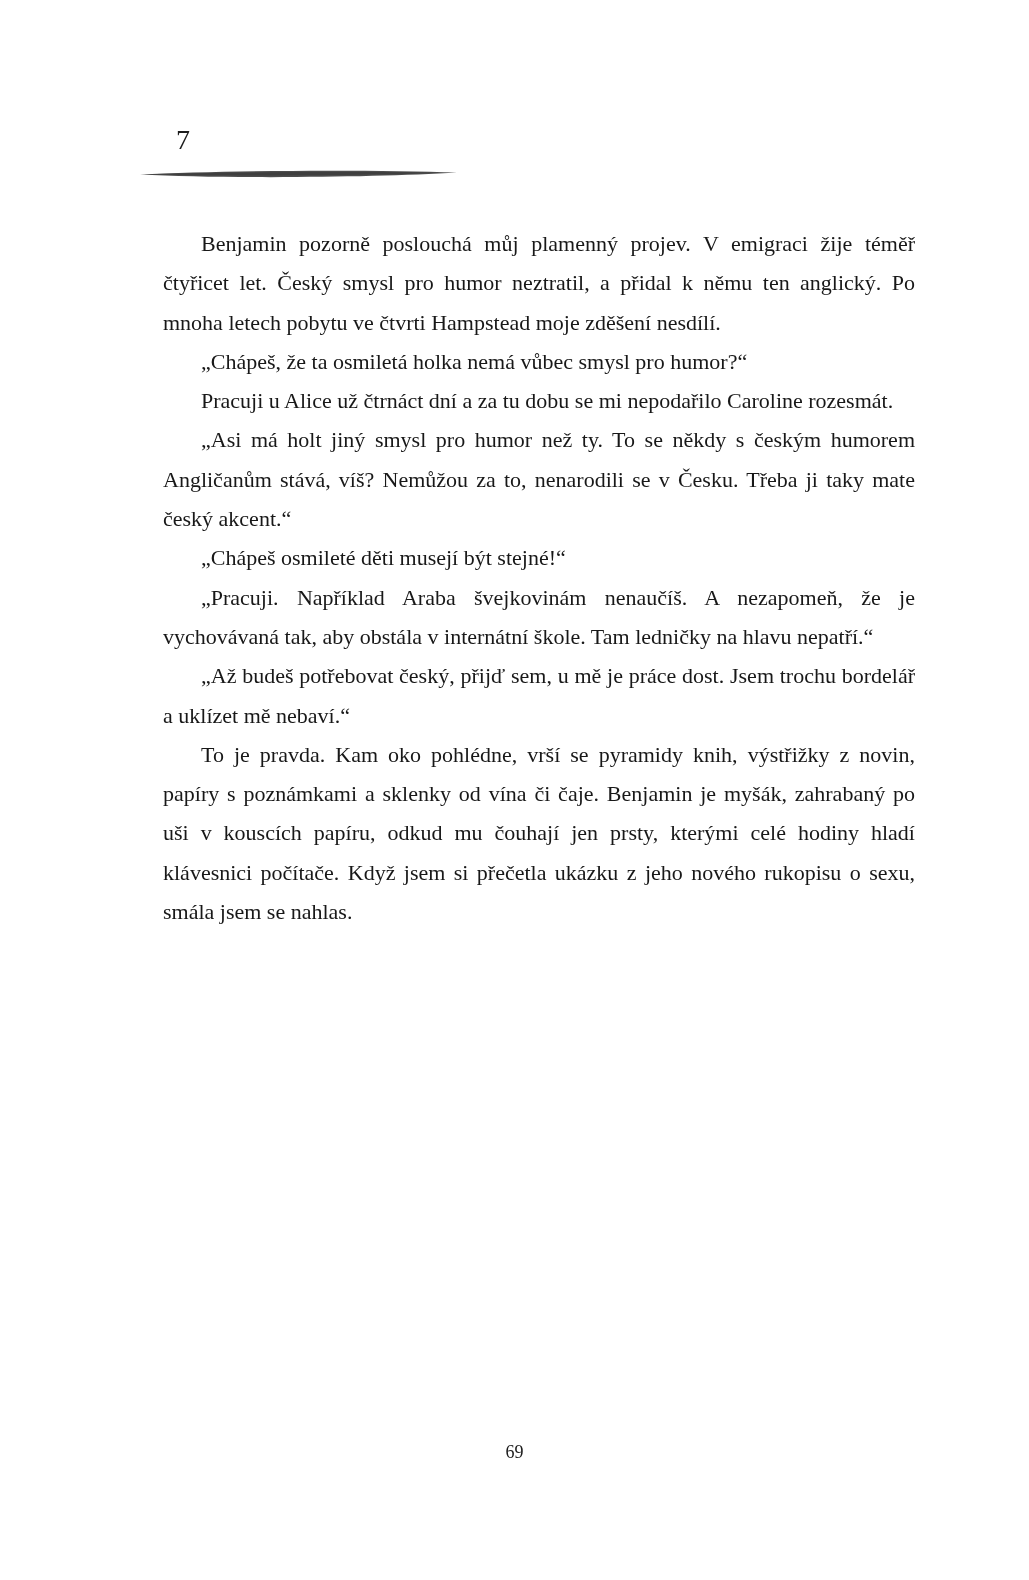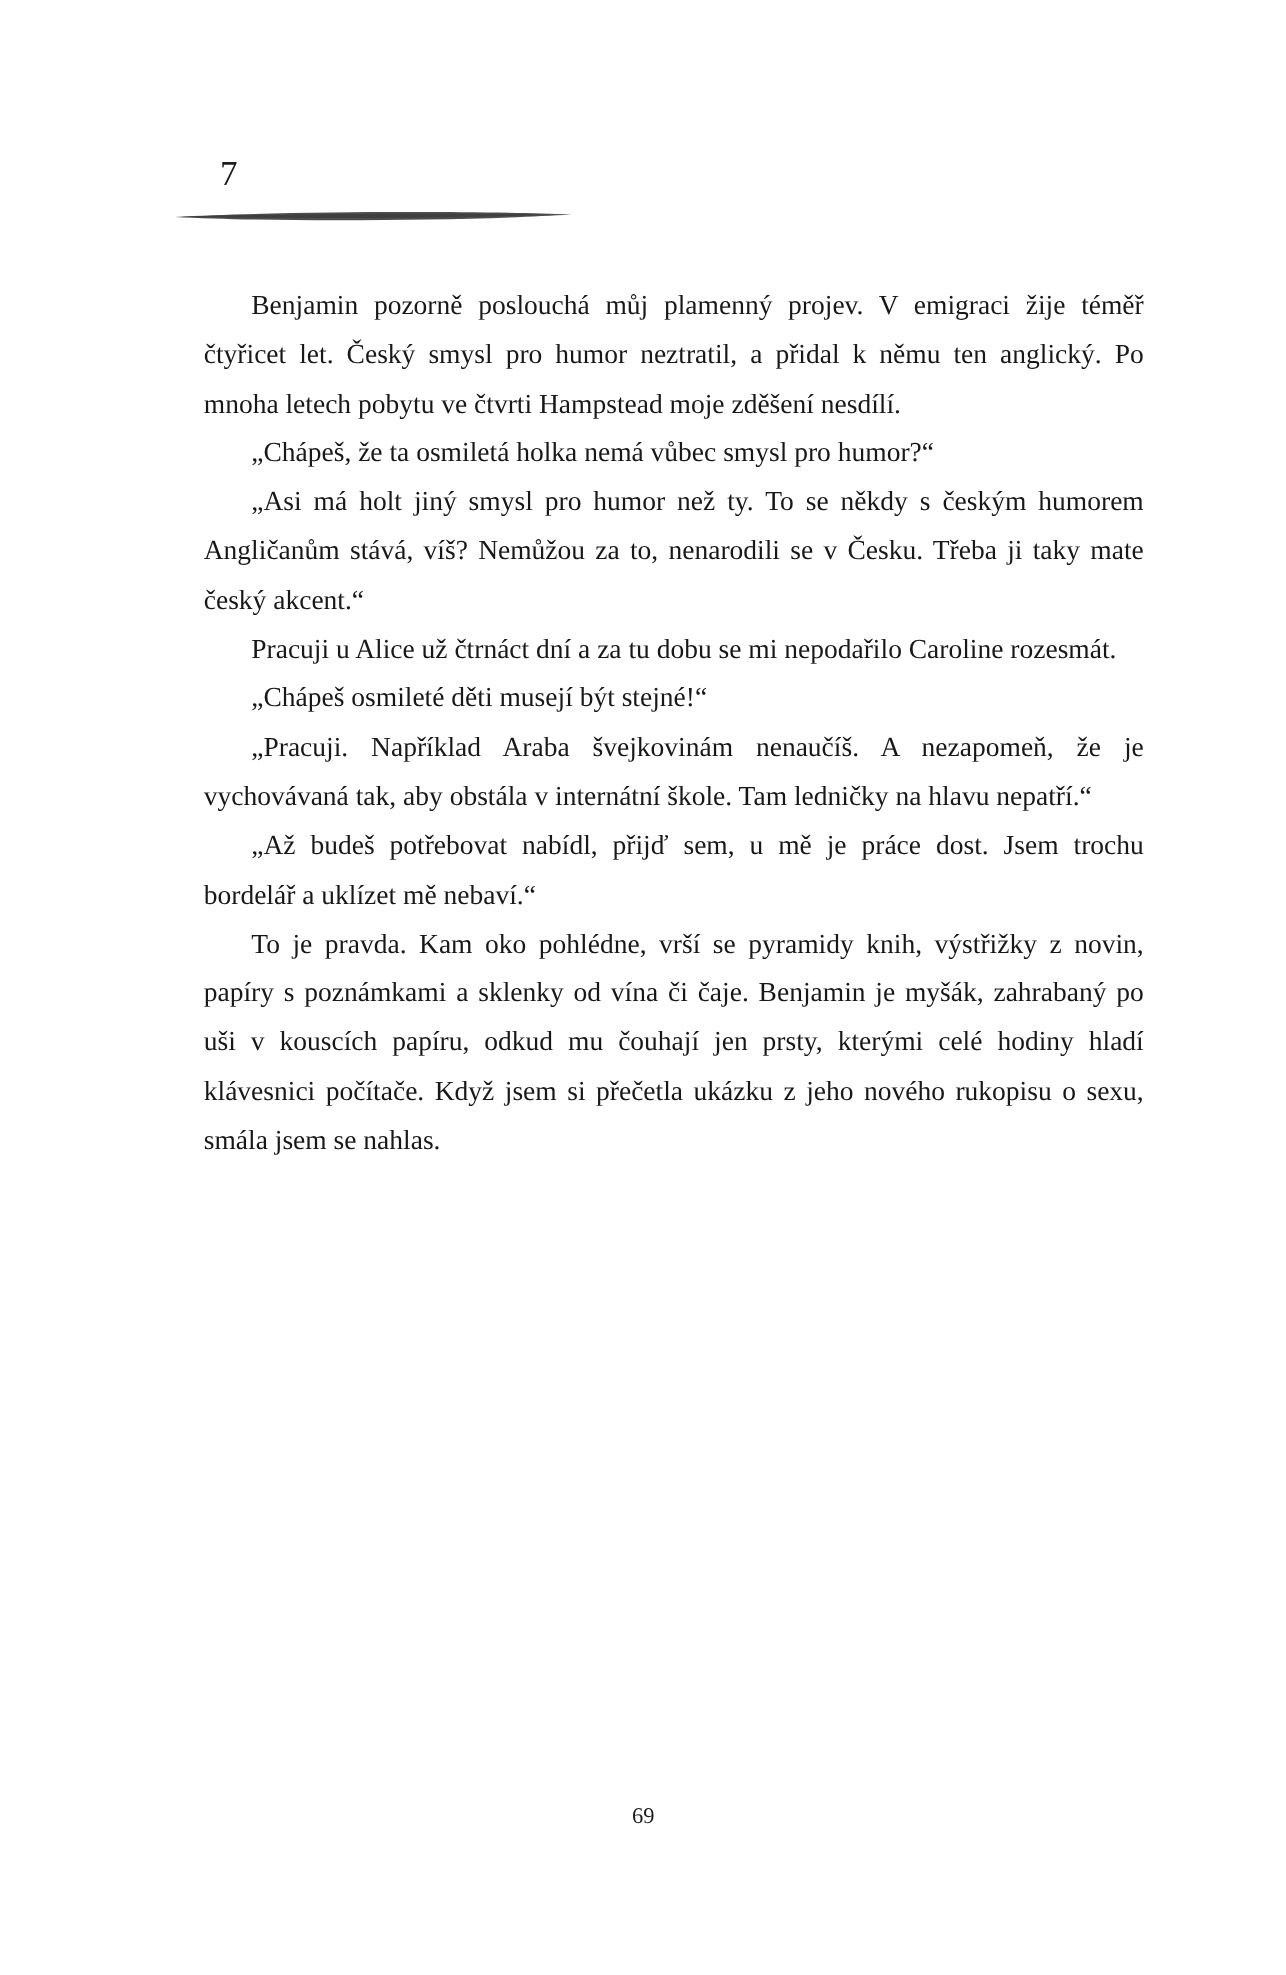--- a/index.html
+++ b/index.html
@@ -73,23 +73,23 @@
   <div class="chapter-rule">
     <svg width="318" height="12" viewBox="0 0 318 12" aria-hidden="true">
       <path d="M0,6.5 C80,2.2 235,1.4 317,4.6 C238,9.6 82,10.8 0,6.5 Z" fill="#4d4d4d"></path>
       <path d="M4,6.3 C90,4.0 220,3.2 300,4.8 C220,7.6 92,8.4 4,6.3 Z" fill="#3f3f3f"></path>
     </svg>
   </div>
 
   <div class="text-block" id="paragraphs">
       <p>Benjamin pozorně poslouchá můj plamenný projev. V emigraci žije téměř čtyřicet let. Český smysl pro humor neztratil, a přidal k němu ten anglický. Po mnoha letech pobytu ve čtvrti Hampstead moje zděšení nesdílí.</p>
       <p>„Chápeš, že ta osmiletá holka nemá vůbec smysl pro humor?“</p>
+      <p>Pracuji u Alice už čtrnáct dní a za tu dobu se mi nepodařilo Caroline rozesmát.</p>
       <p>„Asi má holt jiný smysl pro humor než ty. To se někdy s českým humorem Angličanům stává, víš? Nemůžou za to, nenarodili se v Česku. Třeba ji taky mate český akcent.“</p>
-      <p>Pracuji u Alice už čtrnáct dní a za tu dobu se mi nepodařilo Caroline rozesmát.</p>
       <p>„Chápeš osmileté děti musejí být stejné!“</p>
       <p>„Pracuji. Například Araba švejkovinám nenaučíš. A nezapomeň, že je vychovávaná tak, aby obstála v internátní škole. Tam ledničky na hlavu nepatří.“</p>
-      <p>„Až budeš potřebovat nabídl, přijď sem, u mě je práce dost. Jsem trochu bordelář a uklízet mě nebaví.“</p>
+      <p>„Až budeš potřebovat český, přijď sem, u mě je práce dost. Jsem trochu bordelář a uklízet mě nebaví.“</p>
       <p>To je pravda. Kam oko pohlédne, vrší se pyramidy knih, výstřižky z novin, papíry s poznámkami a sklenky od vína či čaje. Benjamin je myšák, zahrabaný po uši v kouscích papíru, odkud mu čouhají jen prsty, kterými celé hodiny hladí klávesnici počítače. Když jsem si přečetla ukázku z jeho nového rukopisu o sexu, smála jsem se nahlas.</p>
     </div>
 
   <div class="page-number">69</div>
 
 </div>
 
 </body></html>

